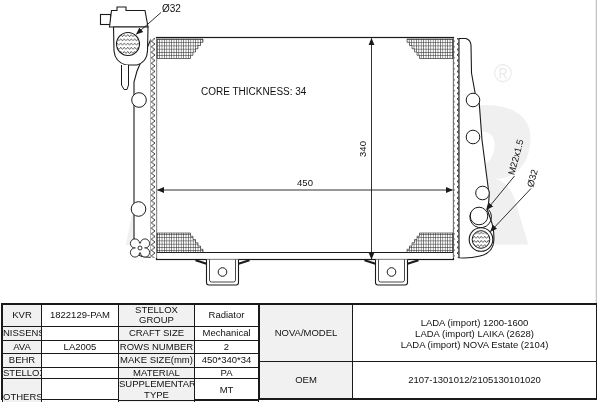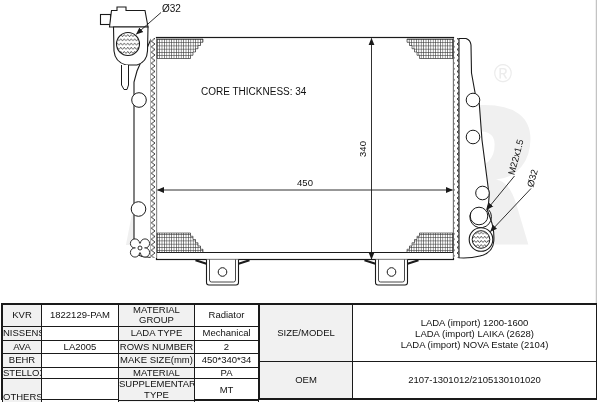--- a/index.html
+++ b/index.html
@@ -140,27 +140,27 @@
       <colgroup>
           <col style="width:39px">
           <col style="width:77px">
           <col style="width:76px">
           <col style="width:64px">
         </colgroup>
       <tbody>
           <tr style="height:12px">
         <td class="lbl">KVR</td>
         <td>1822129-PAM</td>
-        <td class="lbl">MATERIAL GROUP</td>
+        <td class="lbl">STELLOX GROUP</td>
         <td>Radiator</td>
       </tr>
       <tr style="height:14px">
         <td class="lbl">NISSENS</td>
         <td></td>
-        <td class="lbl">LADA TYPE</td>
+        <td class="lbl">CRAFT SIZE</td>
         <td>Mechanical</td>
       </tr>
       <tr style="height:13px">
         <td class="lbl">AVA</td>
         <td>LA2005</td>
         <td class="lbl">ROWS NUMBER</td>
         <td>2</td>
       </tr>
       <tr style="height:14px">
         <td class="lbl">BEHR</td>
@@ -188,21 +188,21 @@
       </table>
     <table class="t right">
       <colgroup>
           <col style="width:93px">
           <col style="width:67px">
           <col style="width:111px">
           <col style="width:66px">
         </colgroup>
       <tbody>
       <tr style="height:34px">
-        <td class="lbl">SIZE/MODEL</td>
+        <td class="lbl">NOVA/MODEL</td>
         <td colspan="3">
           <div class="mm">LADA (import) 1200-1600</div>
           <div class="mm">LADA (import) LAIKA (2628)</div>
           <div class="mm">LADA (import) NOVA Estate (2104)</div>
         </td>
       </tr>
       <tr style="height:22px">
         <td class="lbl">OEM</td>
         <td colspan="3">2107-1301012/2105130101020</td>
       </tr>

